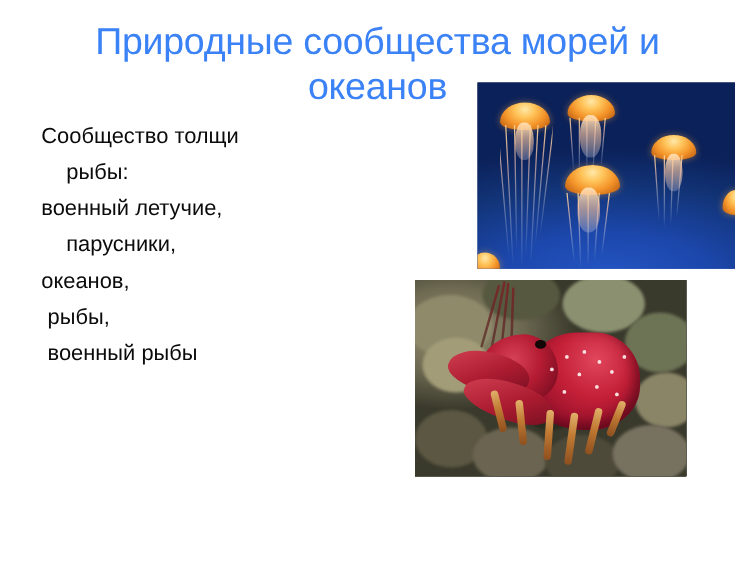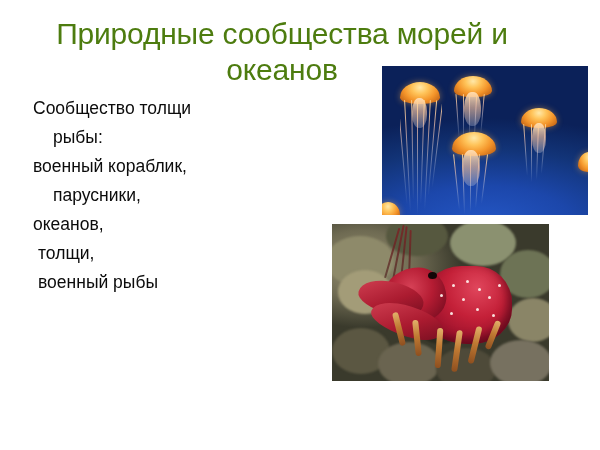--- a/index.html
+++ b/index.html
@@ -13,29 +13,29 @@
     height: 450px;
     background: #ffffff;
     overflow: hidden;
     font-family: "Liberation Sans", sans-serif;
     color: #000000;
   }
 
   
   #title {
     position: absolute;
-    left: 12px;
+    left: 32px;
     top: 16px;
     width: 540px;
     text-align: center;
     font-size: 30px;
     line-height: 36px;
     font-weight: 400;
     letter-spacing: -0.2px;
-    color: #4d7c0f;
+    color: #3b82f6;
     white-space: pre-line;
   }
 
   
   #body-list {
     position: absolute;
     left: 33px;
     top: 94px;
     width: 272px;
   }
@@ -160,24 +160,24 @@
 </head>
 <body>
 
 <div id="slide">
 
   <div id="title">Природные сообщества морей и океанов</div>
 
   <div id="body-list">
     <div class="body-line">Сообщество толщи</div>
     <div class="body-line indent-1">рыбы:</div>
-    <div class="body-line">военный кораблик,</div>
+    <div class="body-line">военный летучие,</div>
     <div class="body-line indent-1">парусники,</div>
     <div class="body-line">океанов,</div>
-    <div class="body-line indent-sm">толщи,</div>
+    <div class="body-line indent-sm">рыбы,</div>
     <div class="body-line indent-sm">военный рыбы</div>
   </div>
 
   <div id="jellyfish-photo">
 
     <div class="jf">
       <div class="bell" style="left:18px; top:16px; width:40px; height:22px;"></div>
       <div class="oralarm" style="left:30px; top:32px; width:15px; height:30px;"></div>
       <div class="tentacles" style="left:18px; top:34px; width:42px; height:115px;">
         <div class="tent" style="left:2px;  height:105px; transform: rotate(-5deg);"></div>

